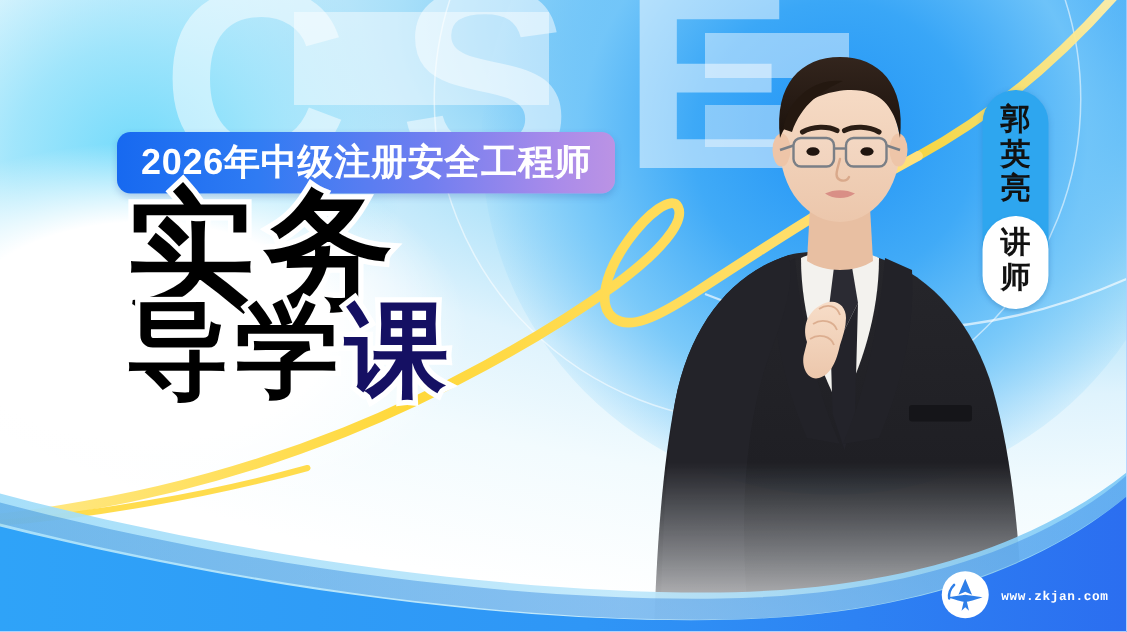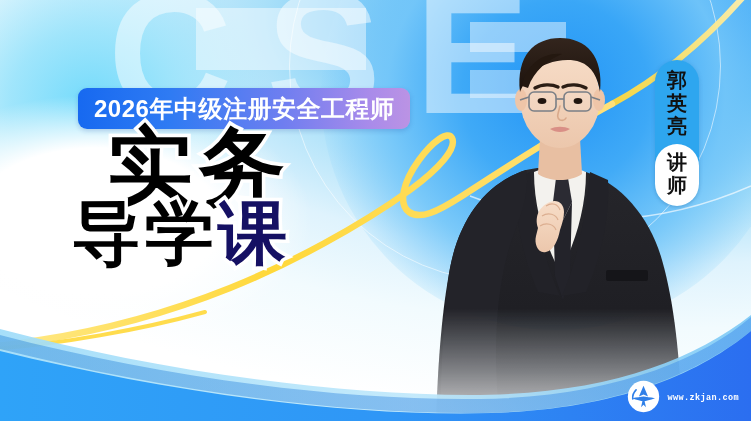--- a/index.html
+++ b/index.html
@@ -90,21 +90,21 @@
   }
   .pill-exam span{
     color:#ffffff;
     font-size:24px;font-weight:700;letter-spacing:.5px;
     line-height:1;
     font-family:"Liberation Sans","DejaVu Sans",sans-serif;
     white-space:nowrap;
   }
 
   
-  .headline{position:absolute;left:72px;top:125px;text-align:right;}
+  .headline{position:absolute;left:84px;top:125px;}
   .headline-l1{
     font-size:86px;font-weight:900;line-height:.98;
     color:#000000;letter-spacing:6px;
     -webkit-text-stroke:7px #ffffff;
     paint-order:stroke fill;
     font-family:"Liberation Sans","DejaVu Sans",sans-serif;
     white-space:nowrap;
   }
   .headline-l2{
     margin-top:-4px;

